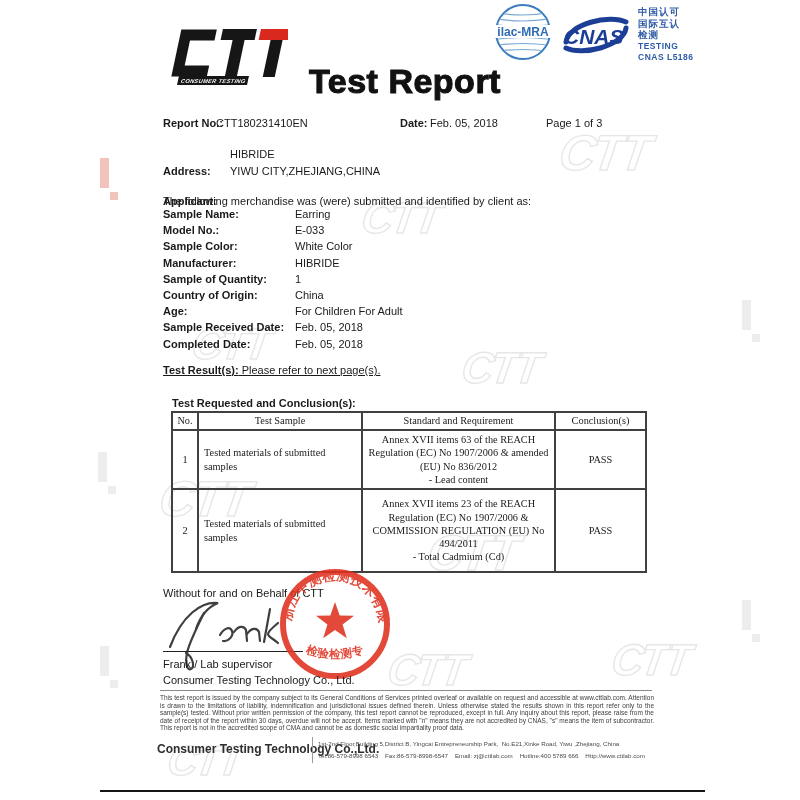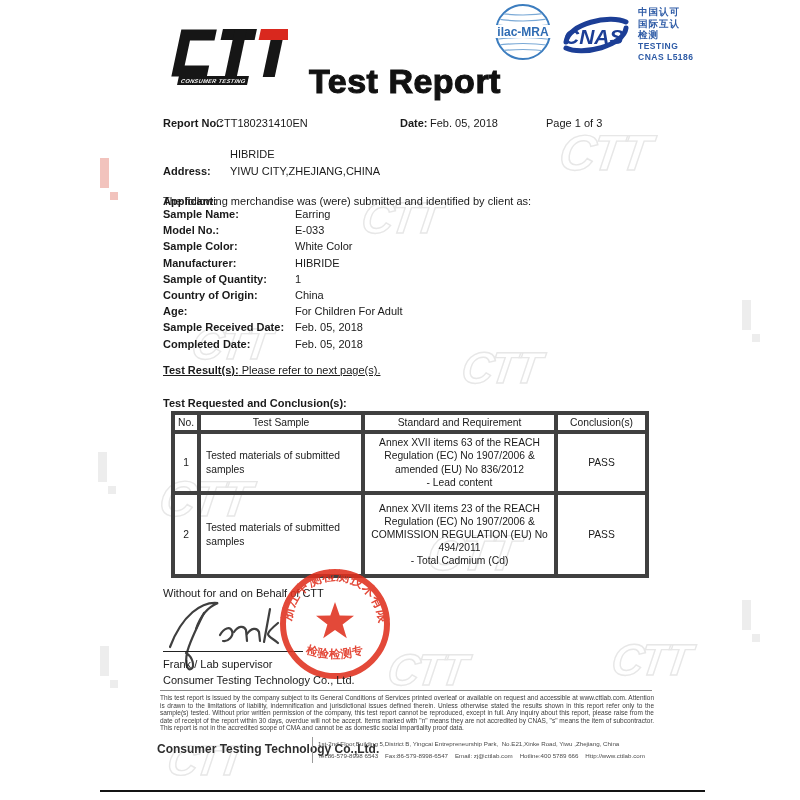--- a/index.html
+++ b/index.html
@@ -39,25 +39,25 @@
 
   
   #fields { position:absolute; left:163px; top:206px; width:490px; }
   .frow { display:flex; height:16.2px; align-items:center; font-size:11px; }
   .frow .fl { width:132px; font-weight:bold; }
   .frow .fv { flex:1; }
 
   
   #test-result { position:absolute; left:163px; top:364px; font-size:11px; }
   #test-result .ul { text-decoration:underline; }
-  #table-title { position:absolute; left:163px; top:397px; font-size:11px; font-weight:bold; }
+  #table-title { position:absolute; left:172px; top:397px; font-size:11px; font-weight:bold; }
   table.rt { position:absolute; left:171px; top:411px; width:474px; border-collapse:collapse; table-layout:fixed; }
   table.rt th, table.rt td {
-    border:4px solid #404040; font-size:10.3px; font-weight:normal;
-    line-height:13.2px; padding:2px 5px; vertical-align:middle;
+    border:2px solid #404040; font-size:10.3px; font-weight:normal;
+    line-height:13.2px; padding:2px 5px; vertical-align:middle;font-family:Liberation Serif, serif;
   }
   table.rt th { text-align:center; height:18px; padding:1px 2px; }
   td.c { text-align:center; }
   td.pre { white-space:pre-line;text-align:center; }
 
   
   #signed-for { position:absolute; left:163px; top:587px; font-size:11px; }
   #sig-svg { position:absolute; left:158px; top:595px; }
   #sig-line { position:absolute; left:163px; top:651px; width:140px; height:1px; background:#222; }
   #sig-name { position:absolute; left:163px; top:658px; font-size:11px; }

